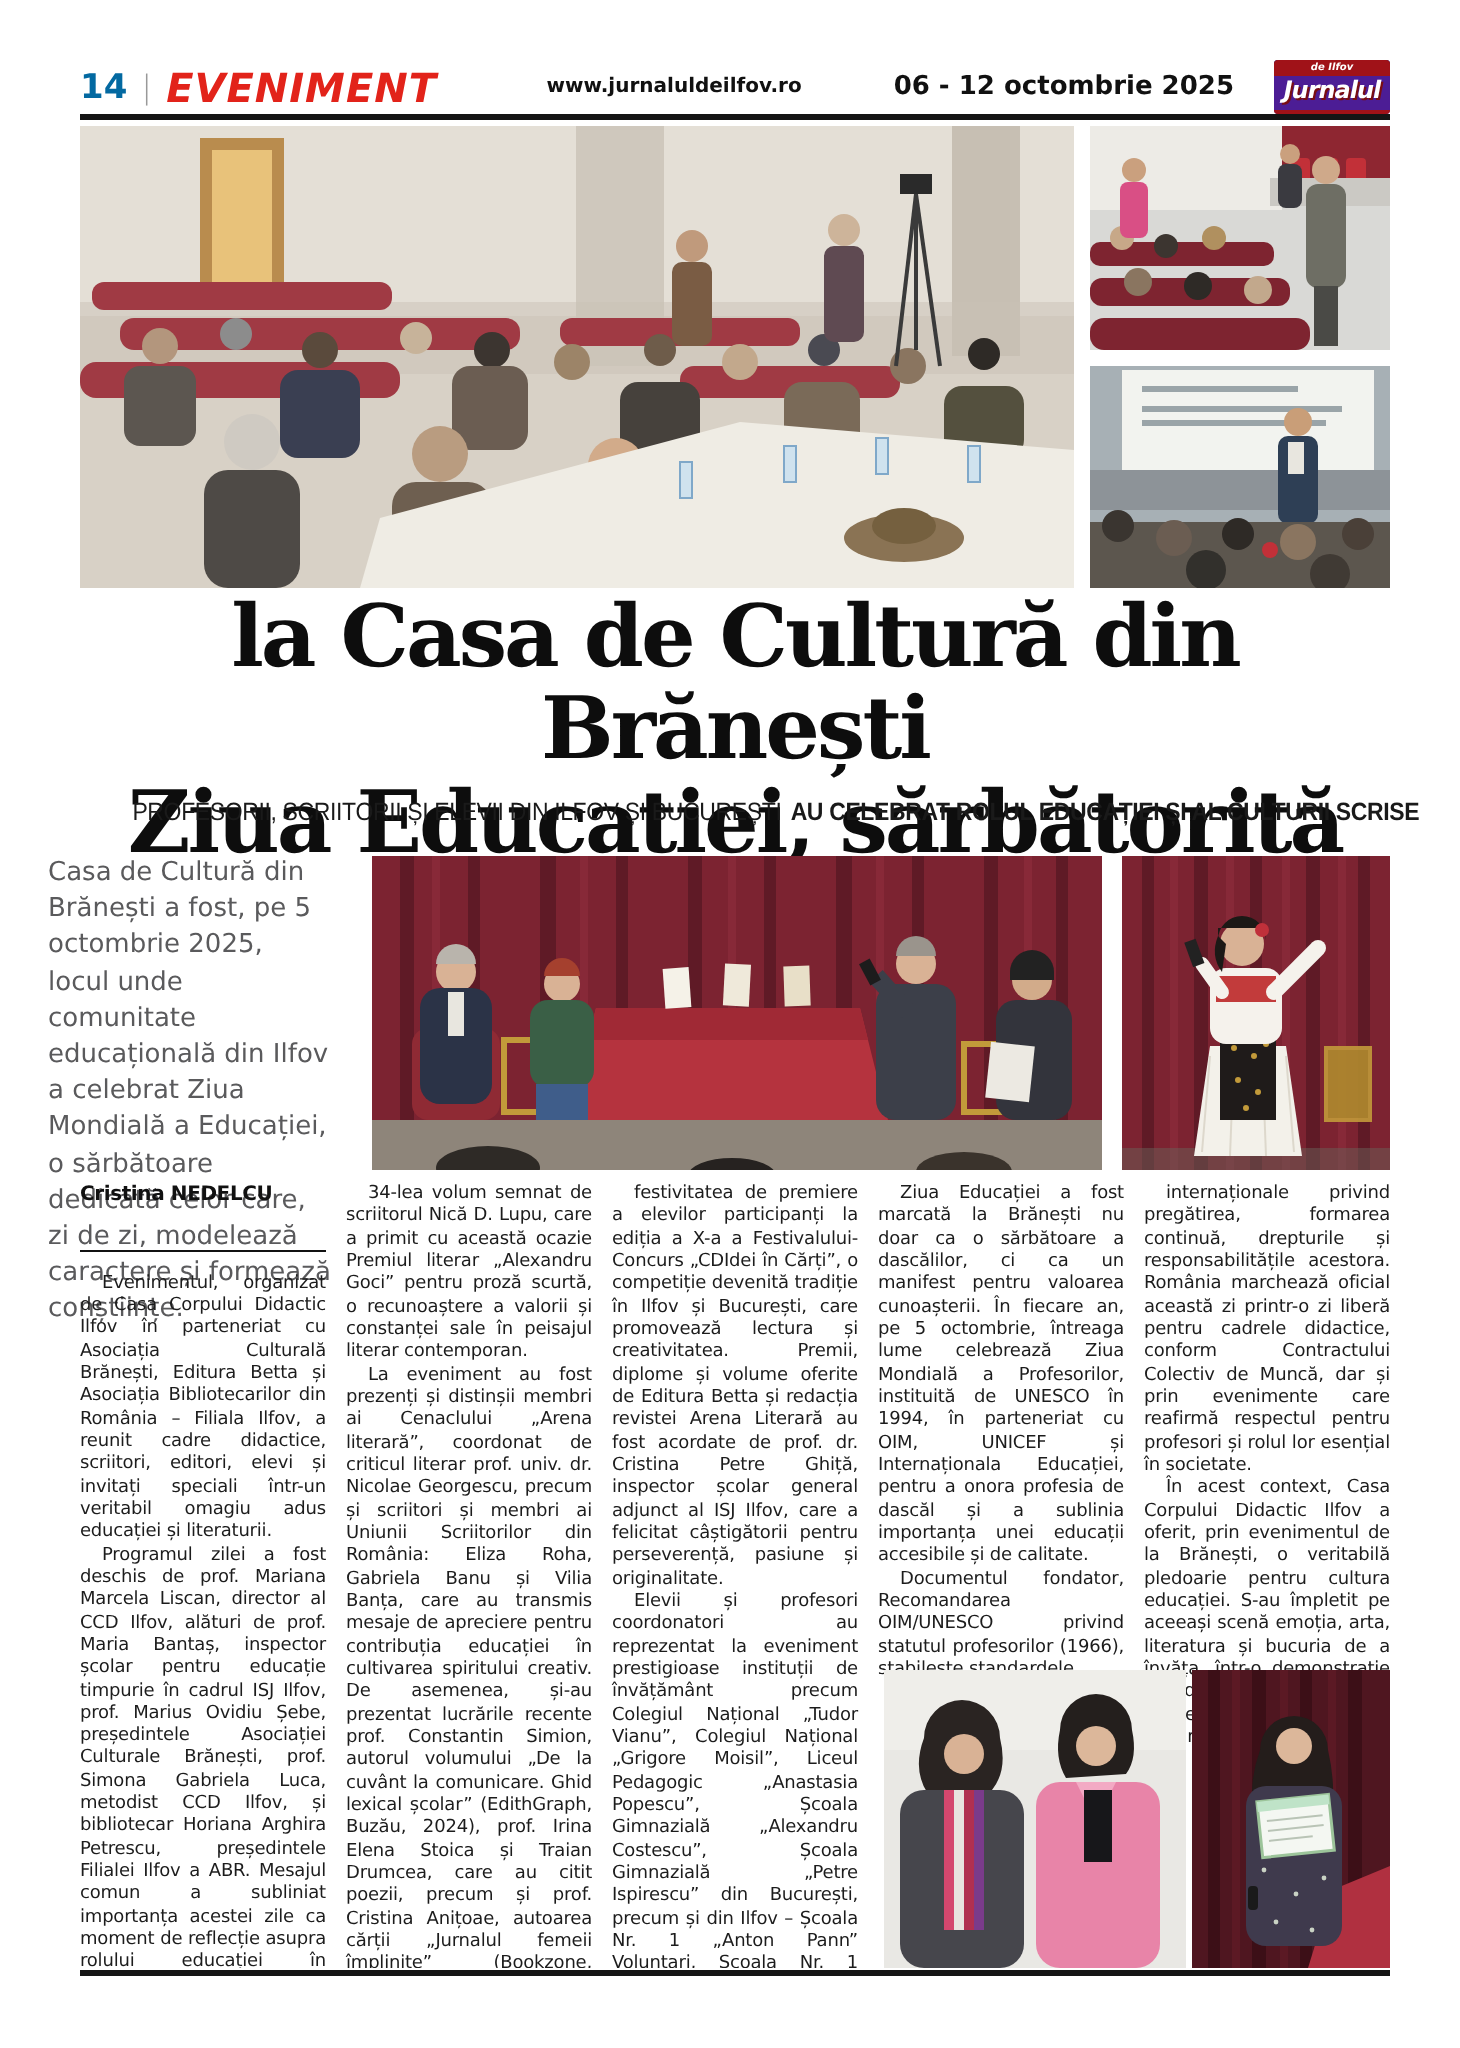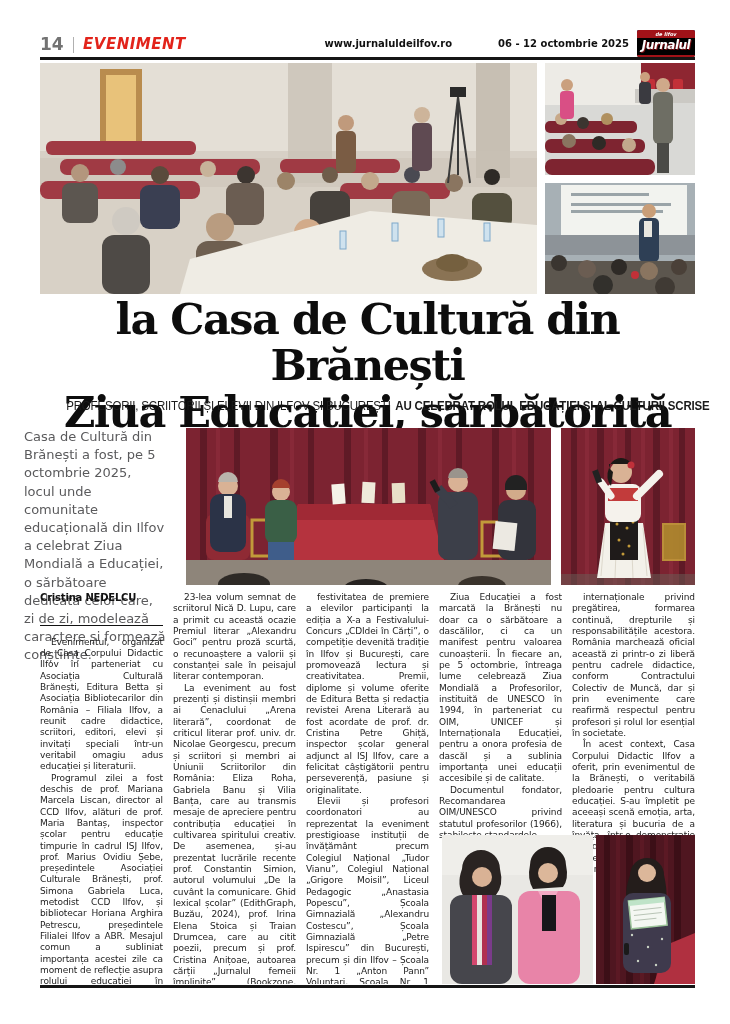--- a/index.html
+++ b/index.html
@@ -1,26 +1,26 @@
 <!DOCTYPE html>
 <html><head>
 <meta charset="utf-8">
 <style>
   html,body{margin:0;padding:0;background:#fff;}
   .page{position:relative;width:730px;height:1024px;background:#fff;overflow:hidden;
         font-family:"DejaVu Sans",sans-serif;color:#1c1c1c;}
   
   .hdr{position:absolute;top:30px;left:40px;width:655px;height:27px;display:flex;align-items:center;}
-  .pagenum{font-size:17px;font-weight:bold;color:#737373;}
+  .pagenum{font-size:17px;font-weight:bold;color:#0369a1;}
   .pipe{font-size:16px;color:#999;margin:0 7px;font-weight:300;}
-  .section{font-size:15px;font-weight:800;font-style:italic;color:#e2231a;letter-spacing:.5px;}
+  .section{font-size:20px;font-weight:800;font-style:italic;color:#e2231a;letter-spacing:.5px;}
   .hspacer{flex:1;}
   .website{font-size:10px;font-weight:bold;color:#111;margin-right:46px;}
-  .daterange{font-size:10px;font-weight:bold;color:#111;margin-right:8px;text-align:center;}
-  .logo{position:relative;width:58px;height:27px;background:#000000;border-radius:2px;overflow:hidden;}
+  .daterange{font-size:13px;font-weight:bold;color:#111;margin-right:20px;text-align:center;}
+  .logo{position:relative;width:58px;height:27px;background:#4c1d95;border-radius:2px;overflow:hidden;}
   .logo-top{position:absolute;top:0;left:0;right:0;height:8px;background:#a01218;color:#fff;
             font-size:5px;font-style:italic;font-weight:bold;text-align:center;line-height:8px;}
   .logo-main{position:absolute;top:7px;left:0;right:0;text-align:center;color:#fff;
              font-size:12px;font-weight:800;font-style:italic;letter-spacing:-.5px;line-height:16px;
              text-shadow:1px 1px 0 #7a0d12;}
   .logo-blue-l,.logo-blue-r{position:absolute;top:0;width:4px;height:8px;background:#1f3d8c;}
   .logo-blue-l{left:0;} .logo-blue-r{right:0;}
   .logo-bottom{position:absolute;bottom:0;left:0;right:0;height:2px;background:#a01218;}
   .hdr-rule{position:absolute;top:57px;left:40px;width:655px;height:3px;background:#151515;}
   
@@ -312,21 +312,21 @@
   </div>
 
   <div class="body">
     <div class="col">
       <div class="byline">Cristina NEDELCU</div>
       <p>Evenimentul, organizat de Casa Corpului Didactic Ilfov în parteneriat cu Asociația Culturală Brănești, Editura Betta și Asociația Bibliotecarilor din România – Filiala Ilfov, a reunit cadre didactice, scriitori, editori, elevi și invitați speciali într-un veritabil omagiu adus educației și literaturii.</p>
       <p>Programul zilei a fost deschis de prof. Mariana Marcela Liscan, director al CCD Ilfov, alături de prof. Maria Bantaș, inspector școlar pentru educație timpurie în cadrul ISJ Ilfov, prof. Marius Ovidiu Șebe, președintele Asociației Culturale Brănești, prof. Simona Gabriela Luca, metodist CCD Ilfov, și bibliotecar Horiana Arghira Petrescu, președintele Filialei Ilfov a ABR. Mesajul comun a subliniat importanța acestei zile ca moment de reflecție asupra rolului educației în dezvoltarea societății și a recunoașterii efortului dascălilor care inspiră generații întregi.</p>
 
     </div>
     <div class="col">
-      <p>23-lea volum semnat de scriitorul Nică D. Lupu, care a primit cu această ocazie Premiul literar „Alexandru Goci” pentru proză scurtă, o recunoaștere a valorii și constanței sale în peisajul literar contemporan.</p>
+      <p>34-lea volum semnat de scriitorul Nică D. Lupu, care a primit cu această ocazie Premiul literar „Alexandru Goci” pentru proză scurtă, o recunoaștere a valorii și constanței sale în peisajul literar contemporan.</p>
       <p>La eveniment au fost prezenți și distinșii membri ai Cenaclului „Arena literară”, coordonat de criticul literar prof. univ. dr. Nicolae Georgescu, precum și scriitori și membri ai Uniunii Scriitorilor din România: Eliza Roha, Gabriela Banu și Vilia Banța, care au transmis mesaje de apreciere pentru contribuția educației în cultivarea spiritului creativ. De asemenea, și-au prezentat lucrările recente prof. Constantin Simion, autorul volumului „De la cuvânt la comunicare. Ghid lexical școlar” (EdithGraph, Buzău, 2024), prof. Irina Elena Stoica și Traian Drumcea, care au citit poezii, precum și prof. Cristina Anițoae, autoarea cărții „Jurnalul femeii împlinite” (Bookzone, 2023).</p>
 
     </div>
     <div class="col">
       <p>festivitatea de premiere a elevilor participanți la ediția a X-a a Festivalului-Concurs „CDIdei în Cărți”, o competiție devenită tradiție în Ilfov și București, care promovează lectura și creativitatea. Premii, diplome și volume oferite de Editura Betta și redacția revistei Arena Literară au fost acordate de prof. dr. Cristina Petre Ghiță, inspector școlar general adjunct al ISJ Ilfov, care a felicitat câștigătorii pentru perseverență, pasiune și originalitate.</p>
       <p>Elevii și profesori coordonatori au reprezentat la eveniment prestigioase instituții de învățământ precum Colegiul Național „Tudor Vianu”, Colegiul Național „Grigore Moisil”, Liceul Pedagogic „Anastasia Popescu”, Școala Gimnazială „Alexandru Costescu”, Școala Gimnazială „Petre Ispirescu” din București, precum și din Ilfov – Școala Nr. 1 „Anton Pann” Voluntari, Școala Nr. 1 Afumați și Școala Nr. 1 Petrăchioaia.</p>
 
     </div>
     <div class="col">
       <p>Ziua Educației a fost marcată la Brănești nu doar ca o sărbătoare a dascălilor, ci ca un manifest pentru valoarea cunoașterii. În fiecare an, pe 5 octombrie, întreaga lume celebrează Ziua Mondială a Profesorilor, instituită de UNESCO în 1994, în parteneriat cu OIM, UNICEF și Internaționala Educației, pentru a onora profesia de dascăl și a sublinia importanța unei educații accesibile și de calitate.</p>

